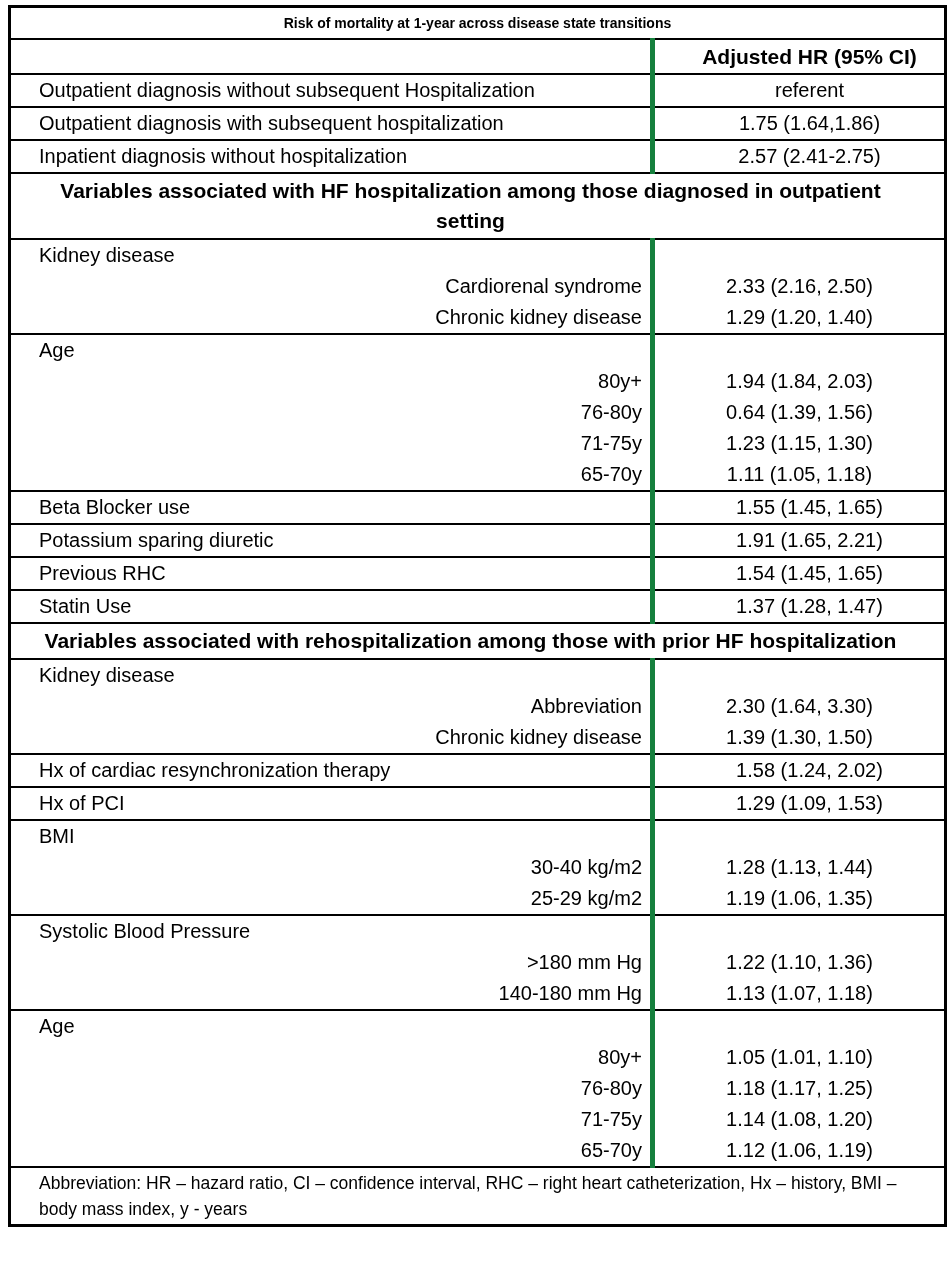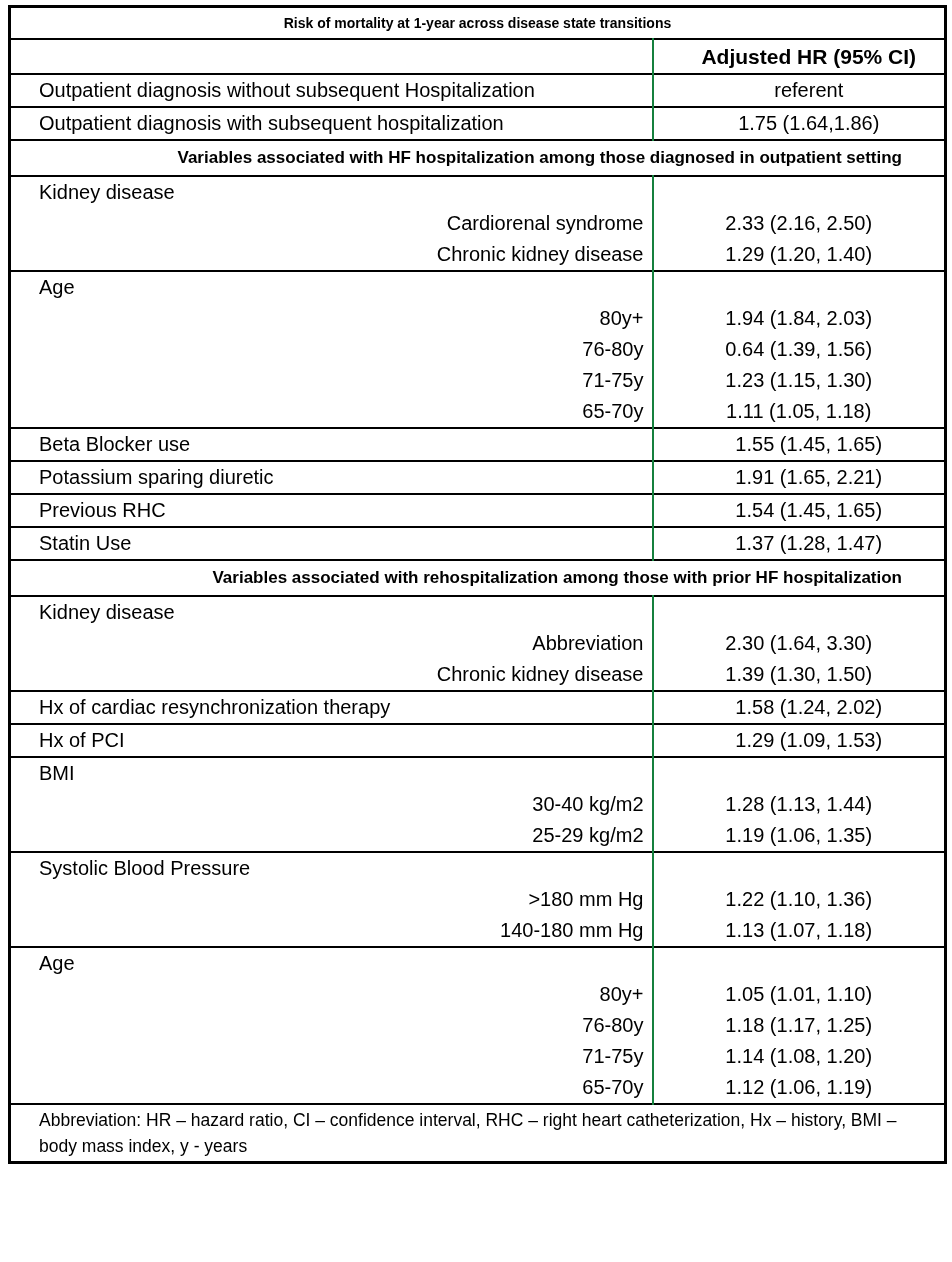--- a/index.html
+++ b/index.html
@@ -25,31 +25,31 @@
   col.c-label { width: 643px; }
   col.c-value { width: 293px; }
   td {
     font-size: 20px;
     line-height: 29px;
     padding: 1px 8px;
     vertical-align: top;
     border: none;
   }
   tr.line-top td { border-top: 2px solid #000000; padding-left: 28px; }
-  td.left { border-right: 2px solid #15803d; white-space: pre-wrap; }
+  td.left { border-right: 5px solid #15803d; white-space: pre-wrap; }
   td.title-cell {
     font-weight: bold;
     font-size: 14px;
     text-align: center;
     line-height: 28px;
   }
   td.section-header-cell {
     font-weight: bold;
-    font-size: 17px;
-    text-align: right;
+    font-size: 21px;
+    text-align: center;
     padding: 2px 42px;
     line-height: 30px;
   }
   td.value-head-cell {
     font-weight: bold;
     font-size: 21px;
     text-align: center;
     line-height: 31px;
   }
   td.empty-head-cell { line-height: 31px; }
@@ -80,20 +80,24 @@
       </tr>
       <tr class="line-top">
           <td class="left row-label-cell">Outpatient diagnosis without subsequent Hospitalization</td>
           <td class="value-cell">referent</td>
         </tr>
         <tr class="line-top">
           <td class="left row-label-cell">Outpatient diagnosis with subsequent hospitalization</td>
           <td class="value-cell">1.75 (1.64,1.86)</td>
         </tr>
         <tr class="line-top">
+          <td class="left row-label-cell">Inpatient diagnosis without hospitalization</td>
+          <td class="value-cell">2.57 (2.41-2.75)</td>
+        </tr>
+        <tr class="line-top">
           <td class="section-header-cell" colspan="2">Variables associated with HF hospitalization among those diagnosed in outpatient setting</td>
         </tr>
         <tr class="line-top">
           <td class="left group-label-cell">Kidney disease</td>
           <td class="value-cell"></td>
         </tr>
         <tr>
           <td class="left sub-label-cell">Cardiorenal syndrome</td>
           <td class="value-cell">2.33 (2.16, 2.50)</td>
         </tr>

